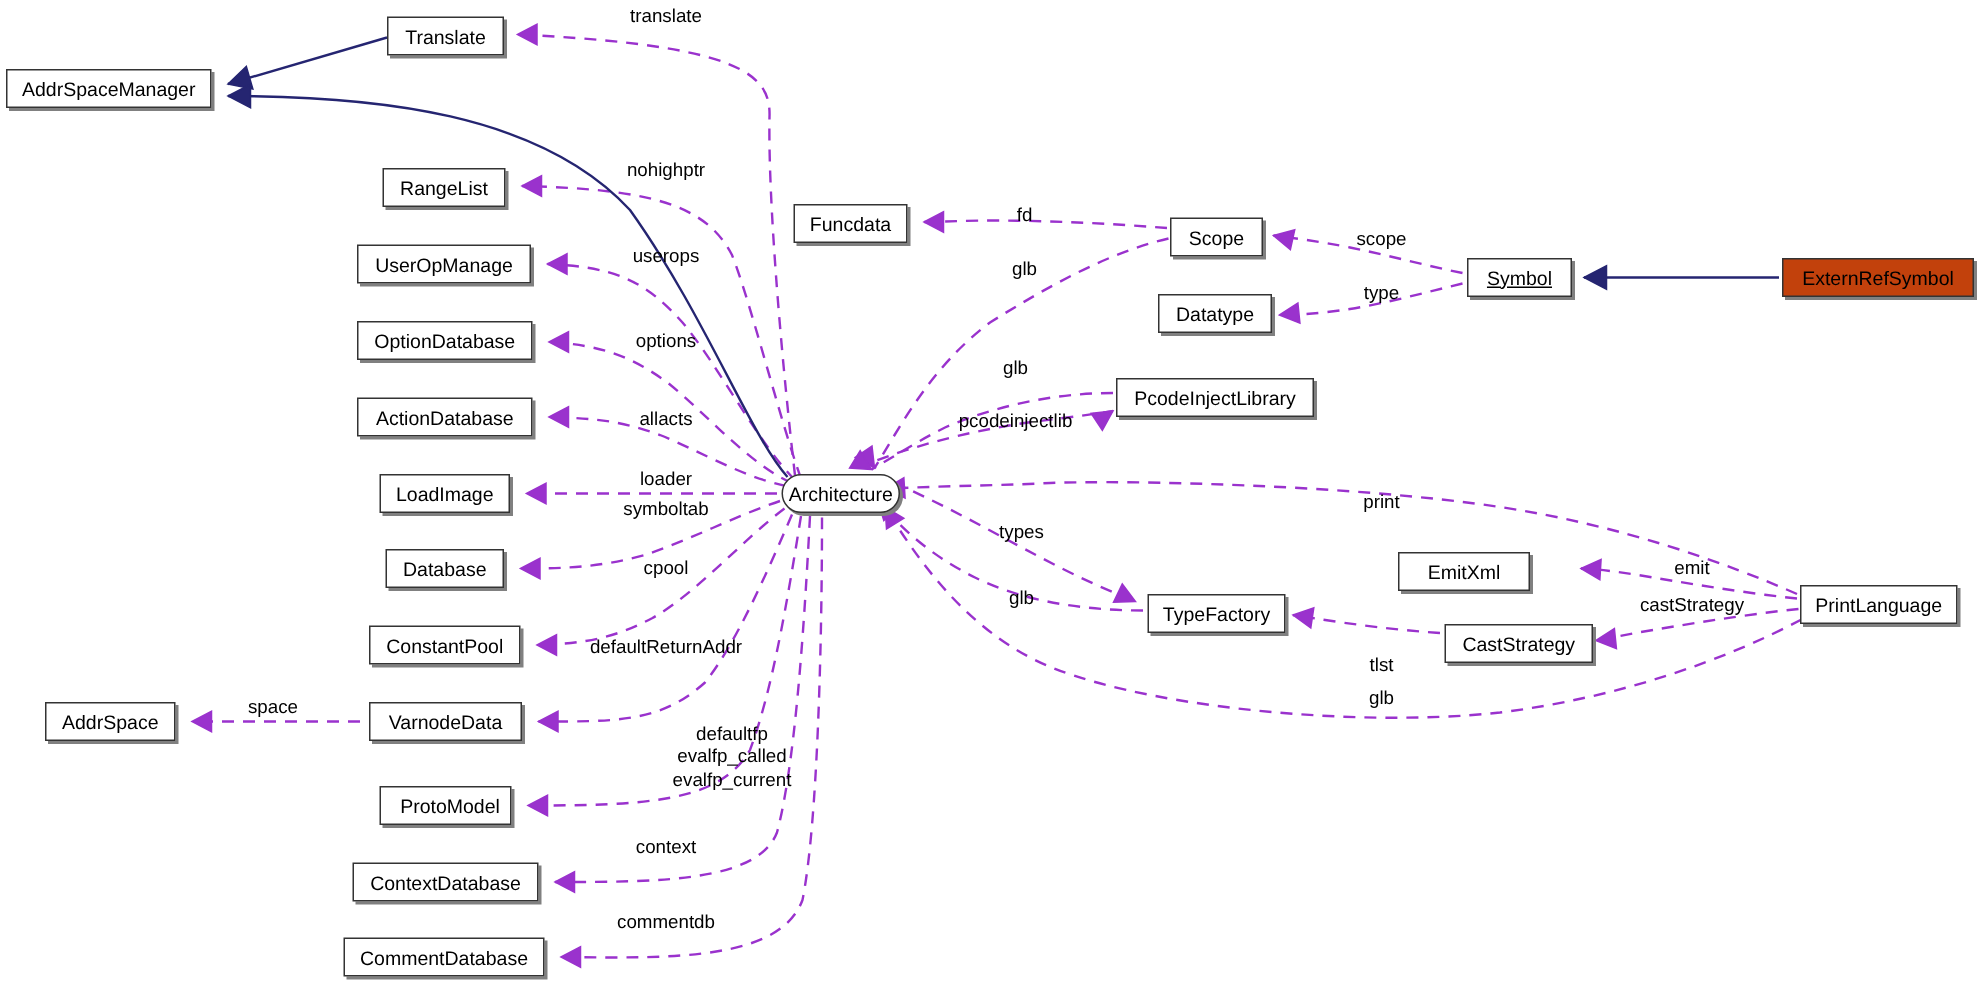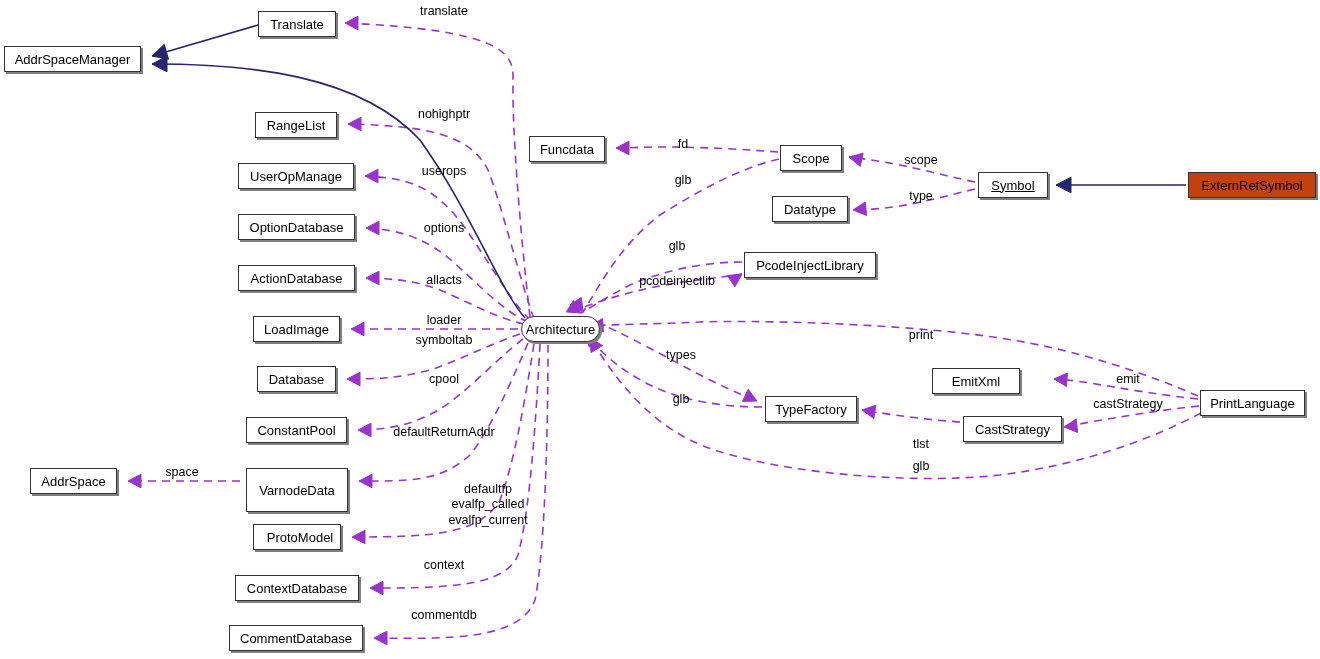--- a/index.html
+++ b/index.html
@@ -114,21 +114,21 @@
       </div>
       <div class="node" style="left: 257px; top: 366px; width: 79px; height: 26px;">
         <span>Database</span>
       </div>
       <div class="node" style="left: 246px; top: 417px; width: 101px; height: 26px;">
         <span>ConstantPool</span>
       </div>
       <div class="node" style="left: 30px; top: 468px; width: 87px; height: 26px;">
         <span>AddrSpace</span>
       </div>
-      <div class="node" style="left: 246px; top: 468px; width: 102px; height: 44px;">
+      <div class="node" style="left: 246px; top: 468px; width: 102px; height: 26px;">
         <span>VarnodeData</span>
       </div>
       <div class="node" style="left: 253px; top: 524px; width: 88px; height: 26px; padding-left: 13px;">
         <span>ProtoModel</span>
       </div>
       <div class="node" style="left: 235px; top: 575px; width: 124px; height: 26px;">
         <span>ContextDatabase</span>
       </div>
       <div class="node" style="left: 229px; top: 625px; width: 134px; height: 26px;">
         <span>CommentDatabase</span>

